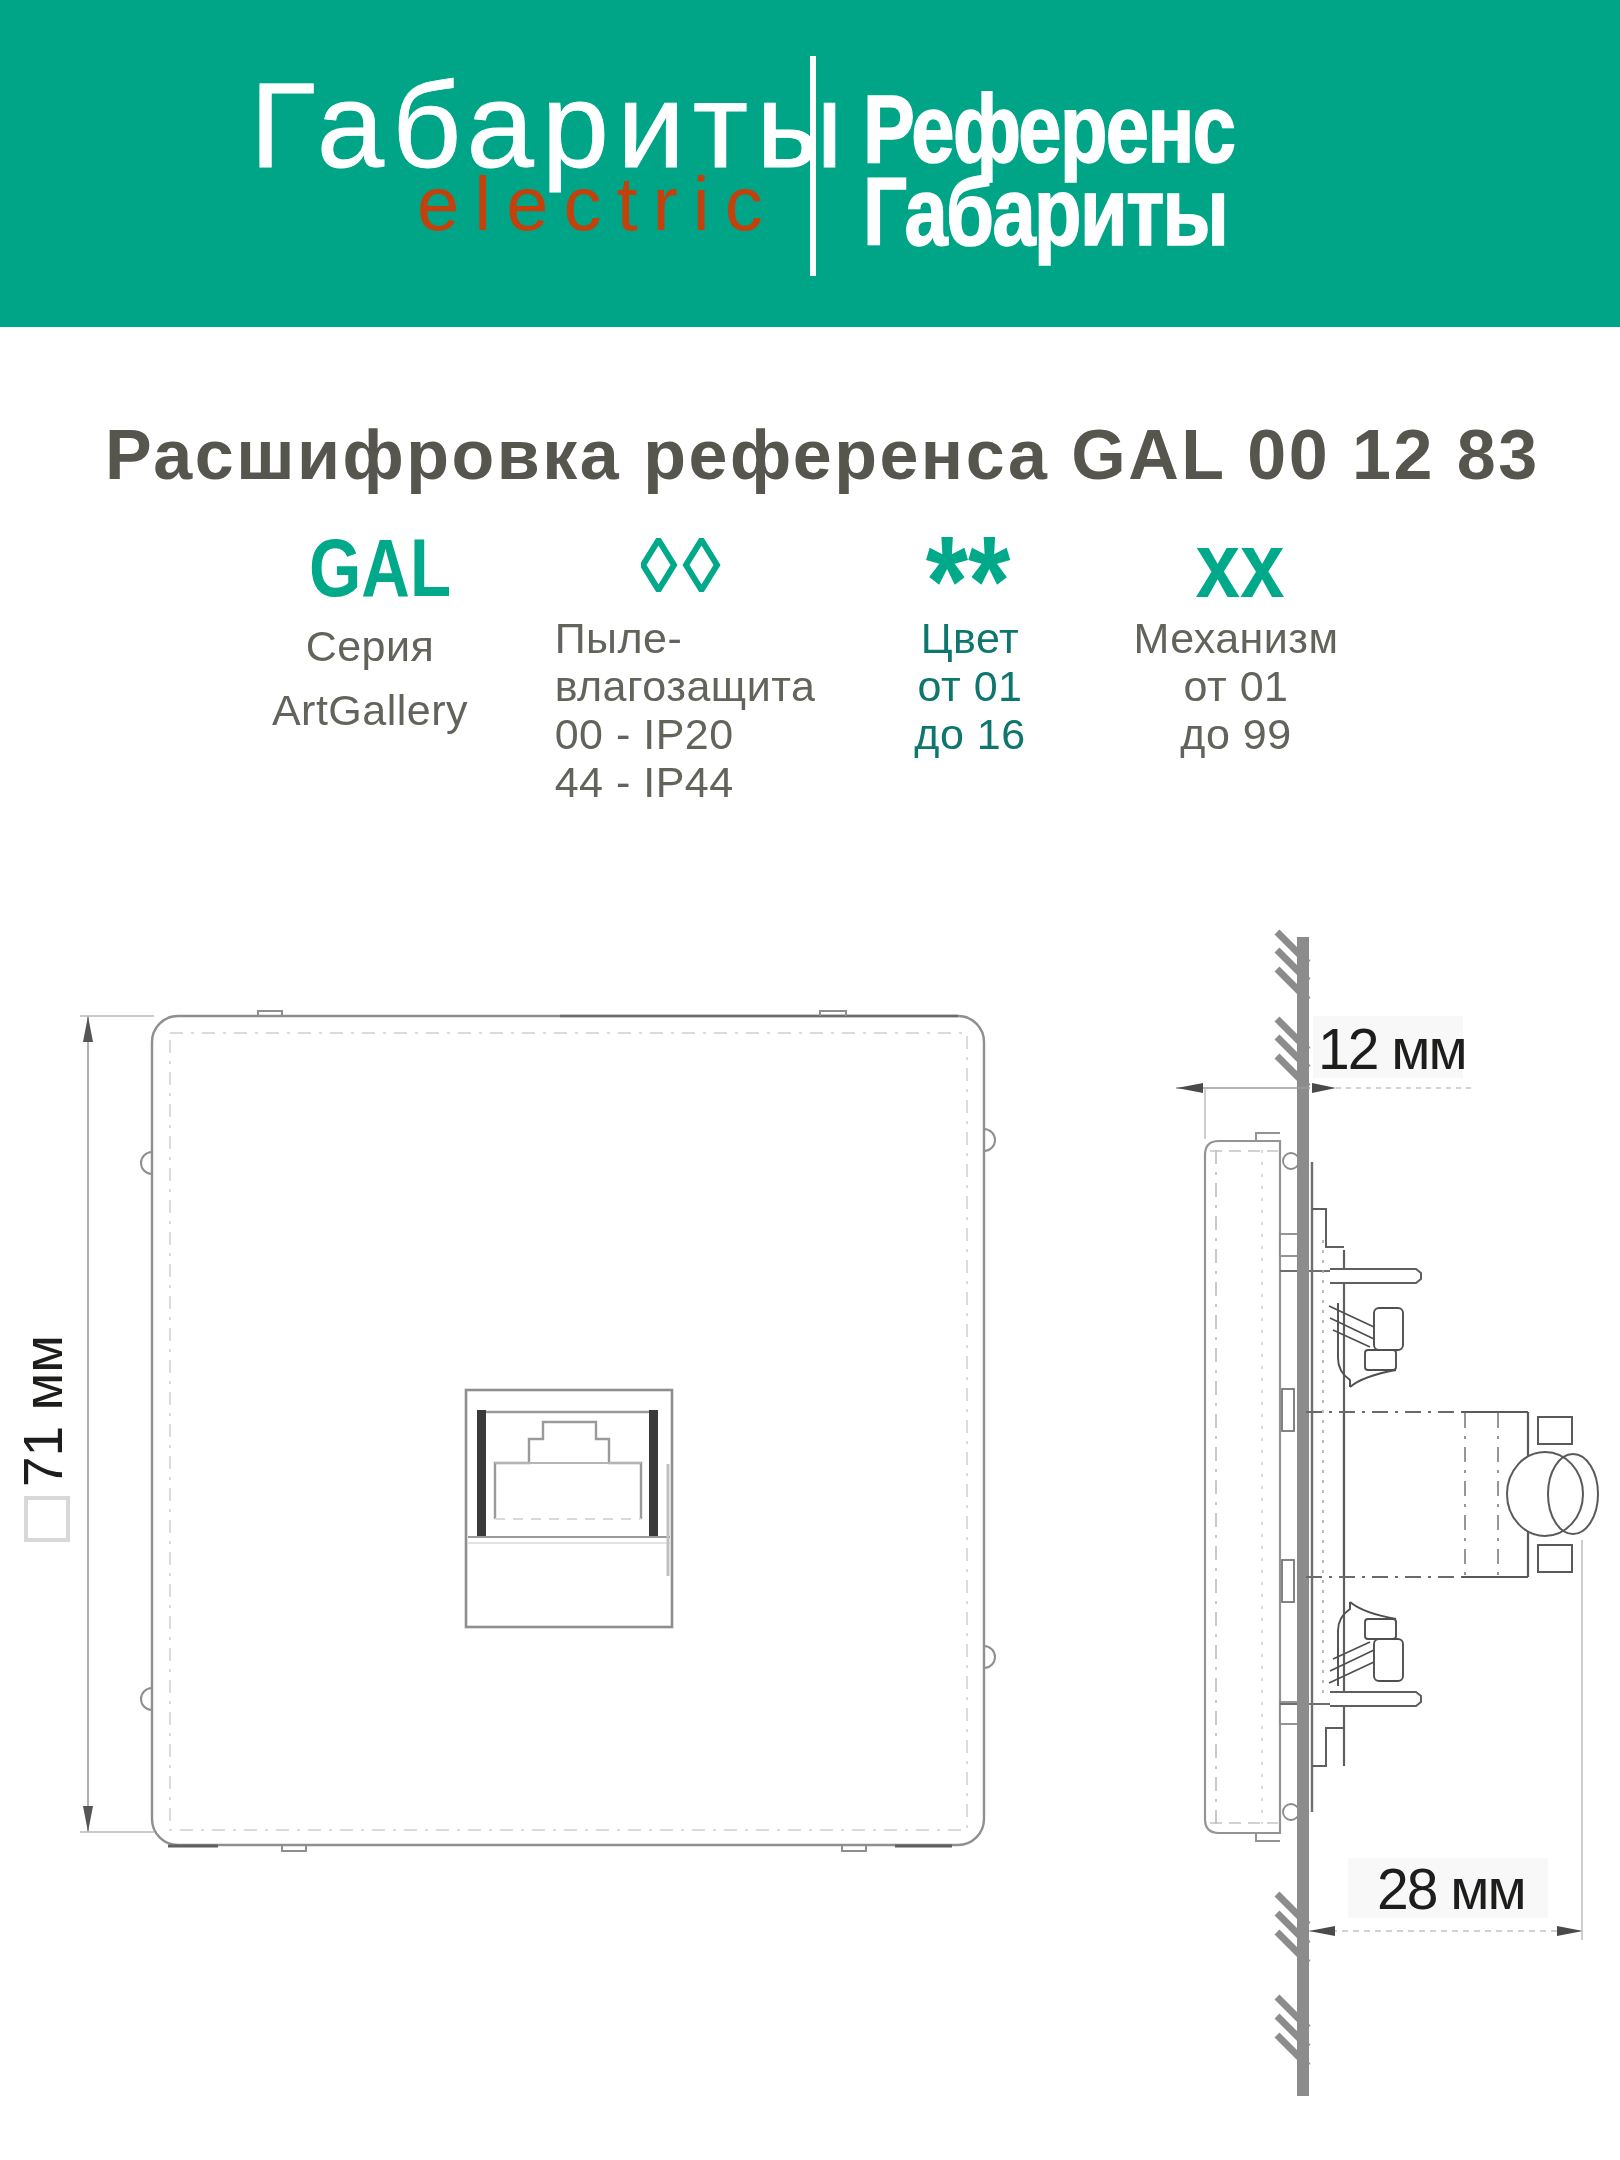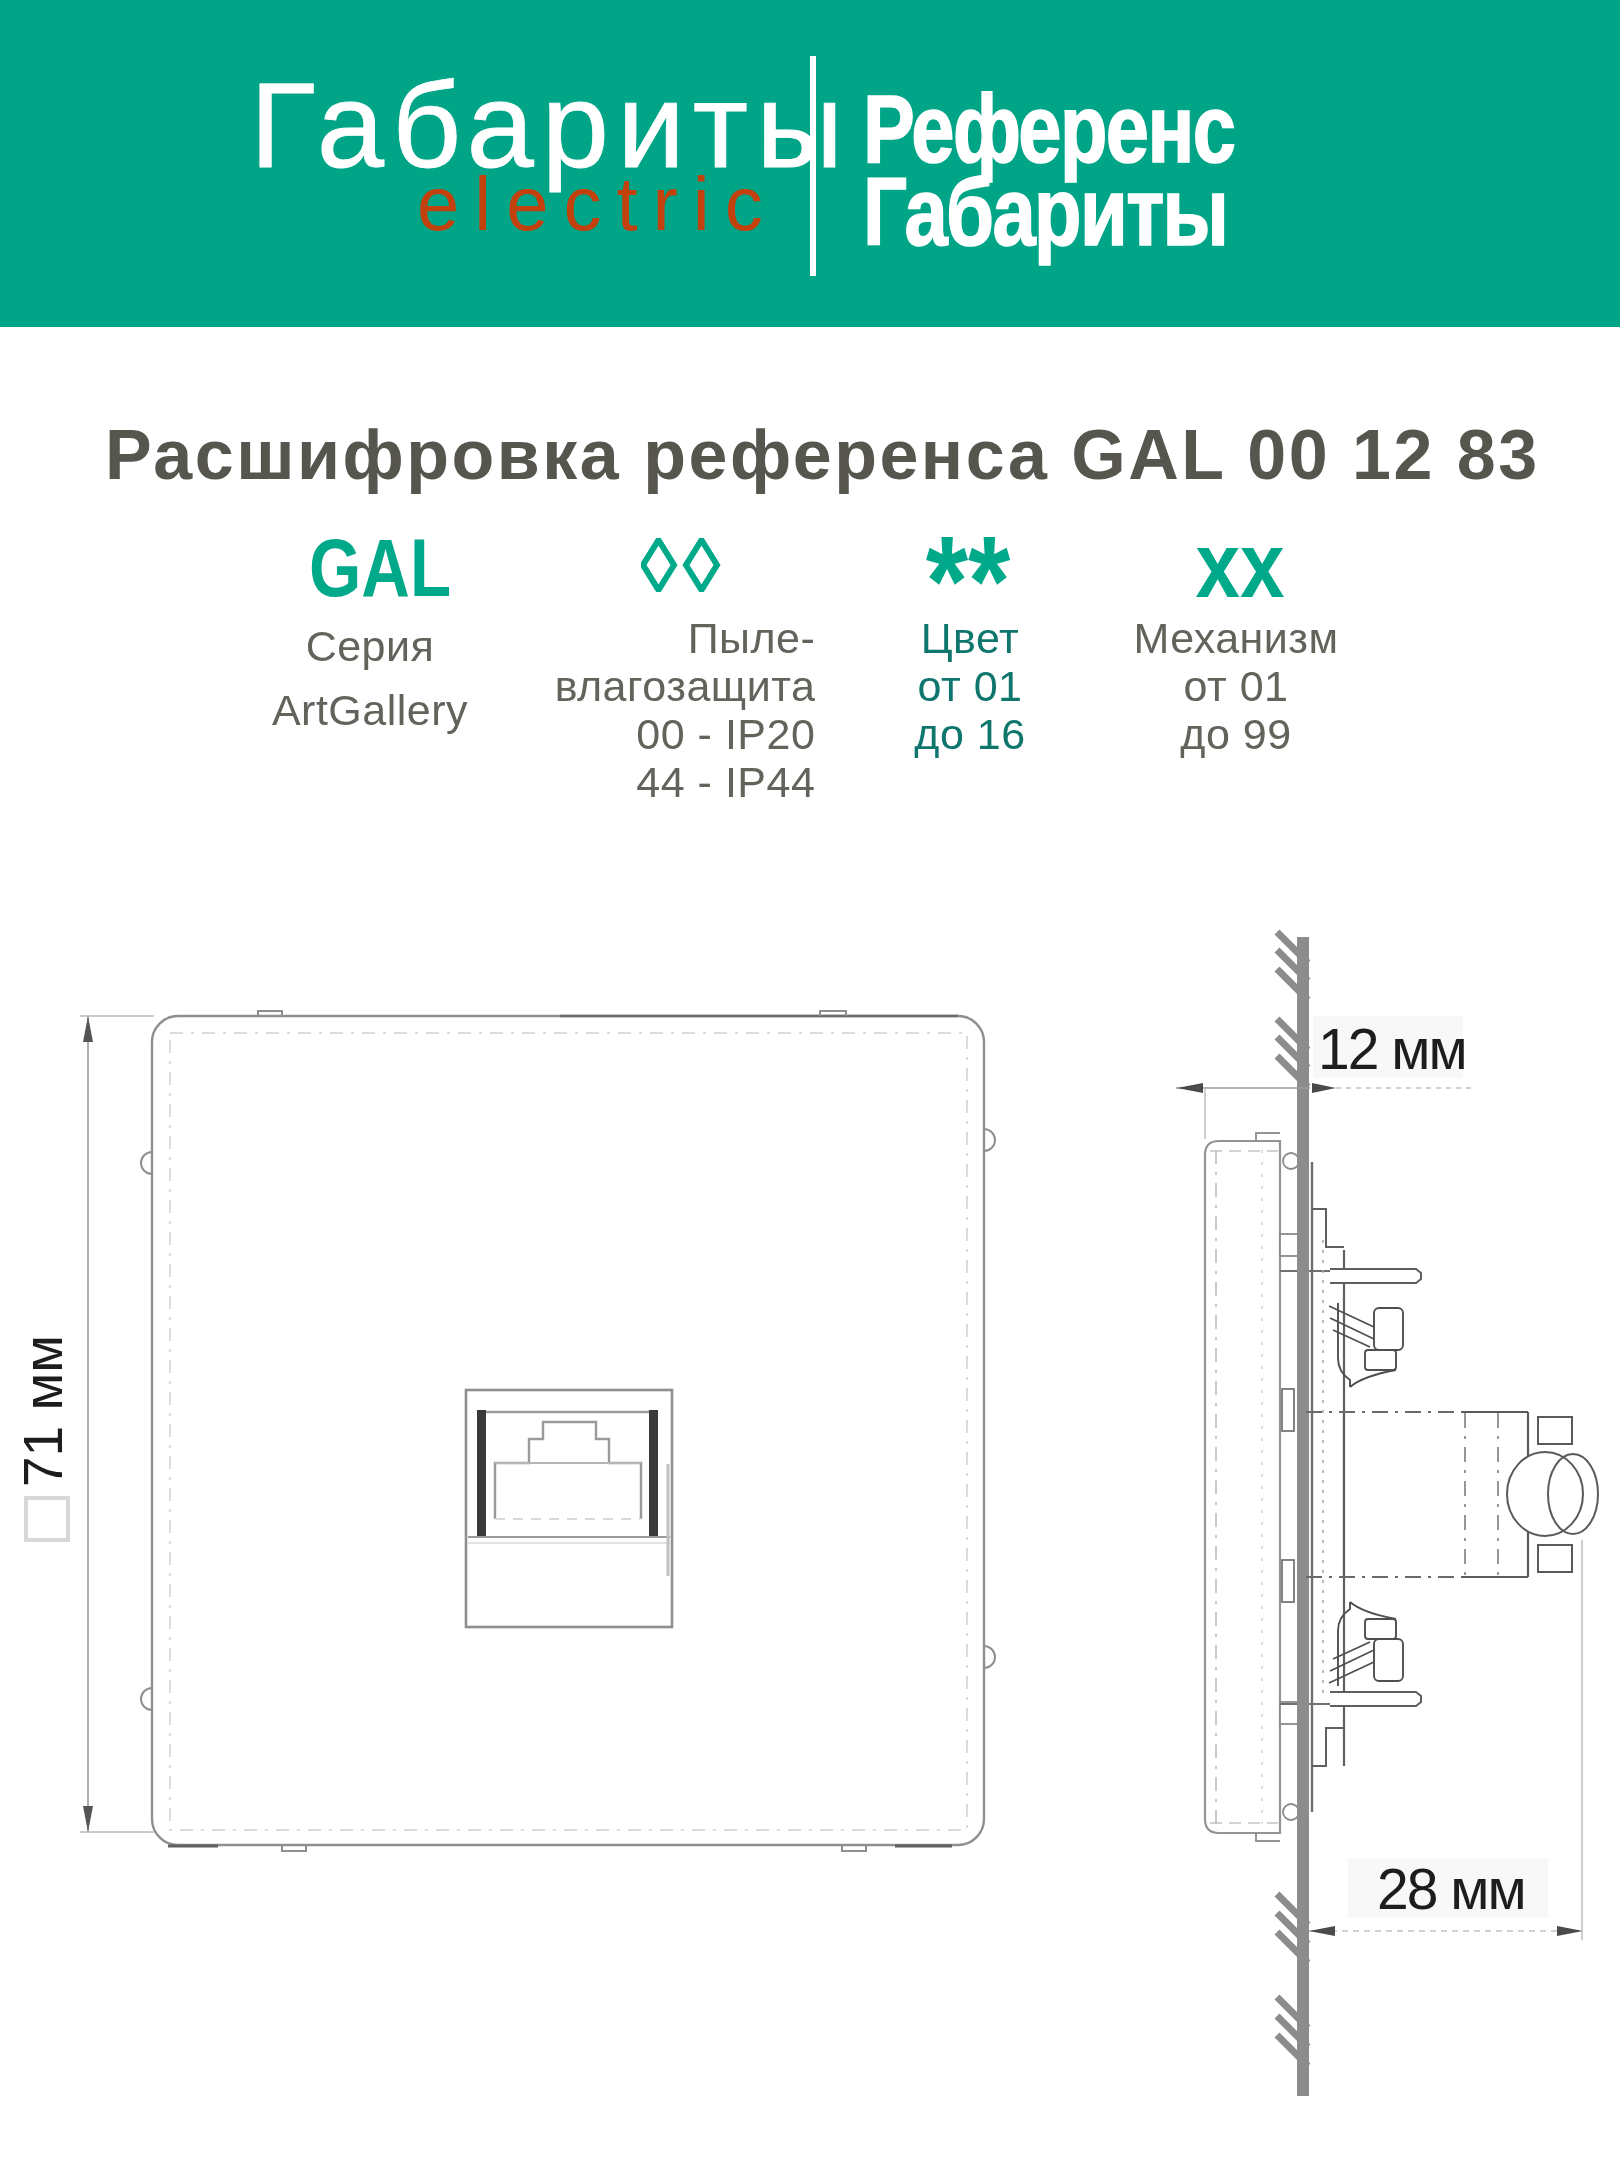--- a/index.html
+++ b/index.html
@@ -23,21 +23,21 @@
 
 <div class="abs" style="left:380px;top:528px;transform:translateX(-50%) scaleX(0.83);color:#00a98a;font-size:81px;line-height:81px;font-weight:bold;">GAL</div>
 
 <div class="abs" style="left:370px;top:614px;transform:translateX(-50%);color:#62635b;font-size:43px;line-height:64px;text-align:center;letter-spacing:0.5px;">Серия<br>ArtGallery</div>
 
 <svg class="abs" style="left:641px;top:538px;" width="80" height="54" viewBox="0 0 80 54">
   <path d="M17.5,2 L33,27 L17.5,52 L2,27 Z" fill="none" stroke="#00a98a" stroke-width="6"></path>
   <path d="M60.5,2 L76,27 L60.5,52 L45,27 Z" fill="none" stroke="#00a98a" stroke-width="6"></path>
 </svg>
 
-<div class="abs" style="left:685px;top:614px;transform:translateX(-50%);color:#62635b;font-size:43px;line-height:48px;text-align:right;letter-spacing:0.5px;white-space:nowrap;">Пыле-<br>влагозащита<br>00 - IP20<br>44 - IP44</div>
+<div class="abs" style="left:685px;top:614px;transform:translateX(-50%);color:#62635b;font-size:43px;line-height:48px;text-align:left;letter-spacing:0.5px;white-space:nowrap;">Пыле-<br>влагозащита<br>00 - IP20<br>44 - IP44</div>
 
 <div class="abs" style="left:968px;top:527px;transform:translateX(-50%) scaleX(0.85);color:#00a98a;font-size:128px;line-height:108px;font-weight:bold;">**</div>
 
 <div class="abs" style="left:970px;top:614px;transform:translateX(-50%);color:#0f766e;font-size:43px;line-height:48px;text-align:center;letter-spacing:0.5px;">Цвет<br>от 01<br>до 16</div>
 
 <div class="abs" style="left:1240px;top:525px;transform:translateX(-50%) scaleX(0.87);color:#00a98a;font-size:92px;line-height:81px;font-weight:bold;">xx</div>
 
 <div class="abs" style="left:1236px;top:614px;transform:translateX(-50%);color:#62635b;font-size:43px;line-height:48px;text-align:center;letter-spacing:0.5px;">Механизм<br>от 01<br>до 99</div>
 
 <svg class="abs" style="left:0;top:0;" width="1620" height="2160" viewBox="0 0 1620 2160" fill="none">

